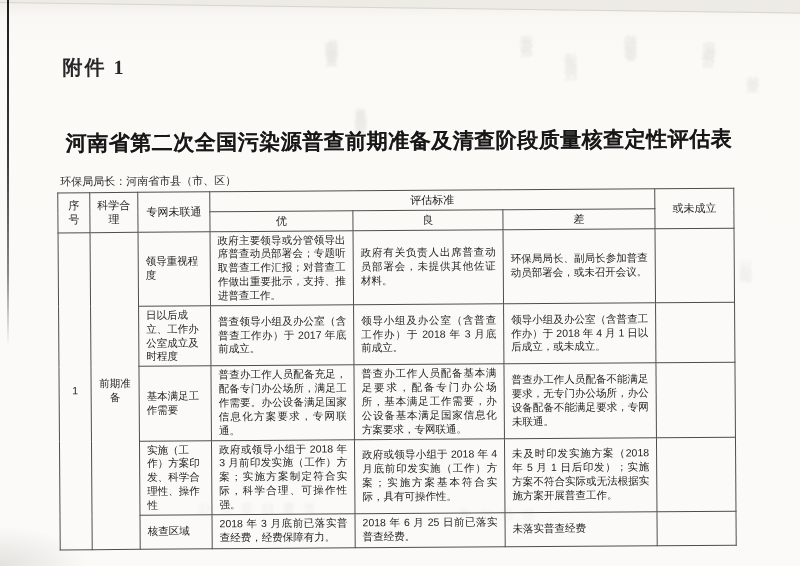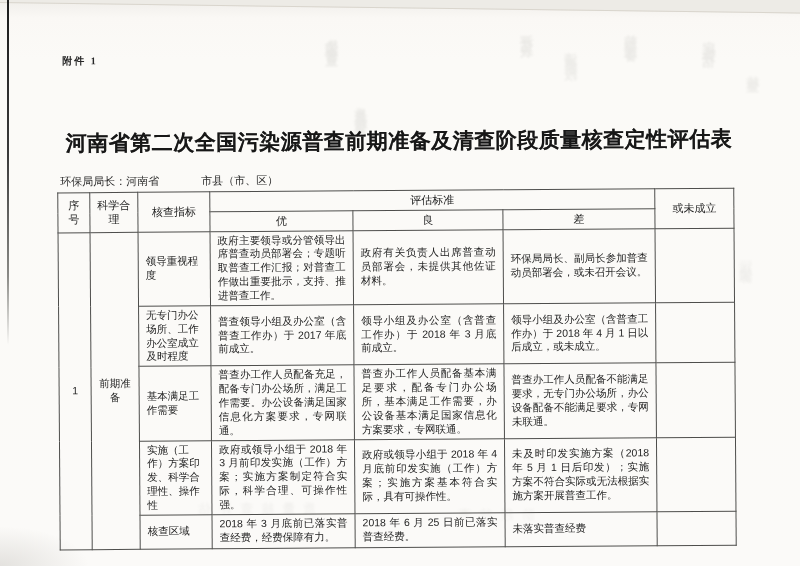--- a/index.html
+++ b/index.html
@@ -35,37 +35,37 @@
   
   .content {
     position: absolute; left: 0; top: 0;
     width: 800px; height: 566px;
     transform: rotate(-0.4deg);
     transform-origin: 400px 300px;
     color: #262626;
   }
   .attachment {
     position: absolute; left: 64px; top: 52px;
-    font-size: 10px; font-weight: 600;
+    font-size: 20px; font-weight: 600;
     color: #272727; letter-spacing: 2px;
     font-family: "Liberation Serif", serif;
   }
   .doc-title {
     position: absolute; left: 0; top: 127px;
     width: 100%; text-align: center;
     font-size: 21px; font-weight: bold;
     color: #171717; letter-spacing: 0.5px;
     font-family: "Liberation Serif", serif;
     text-shadow: 0 0 0.5px rgba(0,0,0,0.55);
   }
   .region-line {
     position: absolute; left: 61px; top: 172px;
     font-size: 11px; color: #2d2d2d;
   }
-  .region-line .suffix { margin-left: 42px; }
+  .region-line .suffix { }
   
   table.assess {
     position: absolute; left: 58px; top: 190px;
     width: 676px;
     border-collapse: collapse;
     table-layout: fixed;
     font-size: 10.5px;
     color: #242424;
   }
   table.assess th, table.assess td {
@@ -139,42 +139,42 @@
           <col style="width:72px">
         <col style="width:143px">
           <col style="width:150px">
           <col style="width:152px">
         <col style="width:79px">
       </colgroup>
       <thead>
         <tr class="h-row1">
           <th class="hdr" rowspan="2">序号</th>
           <th class="hdr" rowspan="2">科学合理</th>
-          <th class="hdr" rowspan="2">核查指标</th>
+          <th class="hdr" rowspan="2">专网未联通</th>
           <th class="hdr" colspan="3">评估标准</th>
           <th class="hdr" rowspan="2">或未成立</th>
         </tr>
         <tr class="h-row2">
           <th class="hdr">优</th>
           <th class="hdr">良</th>
           <th class="hdr">差</th>
         </tr>
       </thead>
       <tbody>
         <tr class="r1">
           <td class="c-index" rowspan="5">1</td>
           <td class="c-content" rowspan="5">前期准备</td>
           <td class="c-indicator">领导重视程度</td>
           <td class="c-std">政府主要领导或分管领导出席普查动员部署会；专题听取普查工作汇报；对普查工作做出重要批示，支持、推进普查工作。</td>
           <td class="c-std">政府有关负责人出席普查动员部署会，未提供其他佐证材料。</td>
           <td class="c-std">环保局局长、副局长参加普查动员部署会，或未召开会议。</td>
           <td></td>
         </tr>
         <tr class="r2">
-          <td class="c-indicator">无专门办公场所、工作办公室成立及时程度</td>
+          <td class="c-indicator">日以后成立、工作办公室成立及时程度</td>
           <td class="c-std">普查领导小组及办公室（含普查工作办）于 2017 年底前成立。</td>
           <td class="c-std">领导小组及办公室（含普查工作办）于 2018 年 3 月底前成立。</td>
           <td class="c-std">领导小组及办公室（含普查工作办）于 2018 年 4 月 1 日以后成立，或未成立。</td>
           <td></td>
         </tr>
         <tr class="r3">
           <td class="c-indicator">基本满足工作需要</td>
           <td class="c-std">普查办工作人员配备充足，配备专门办公场所，满足工作需要。办公设备满足国家信息化方案要求，专网联通。</td>
           <td class="c-std">普查办工作人员配备基本满足要求，配备专门办公场所，基本满足工作需要，办公设备基本满足国家信息化方案要求，专网联通。</td>
           <td class="c-std">普查办工作人员配备不能满足要求，无专门办公场所，办公设备配备不能满足要求，专网未联通。</td>

